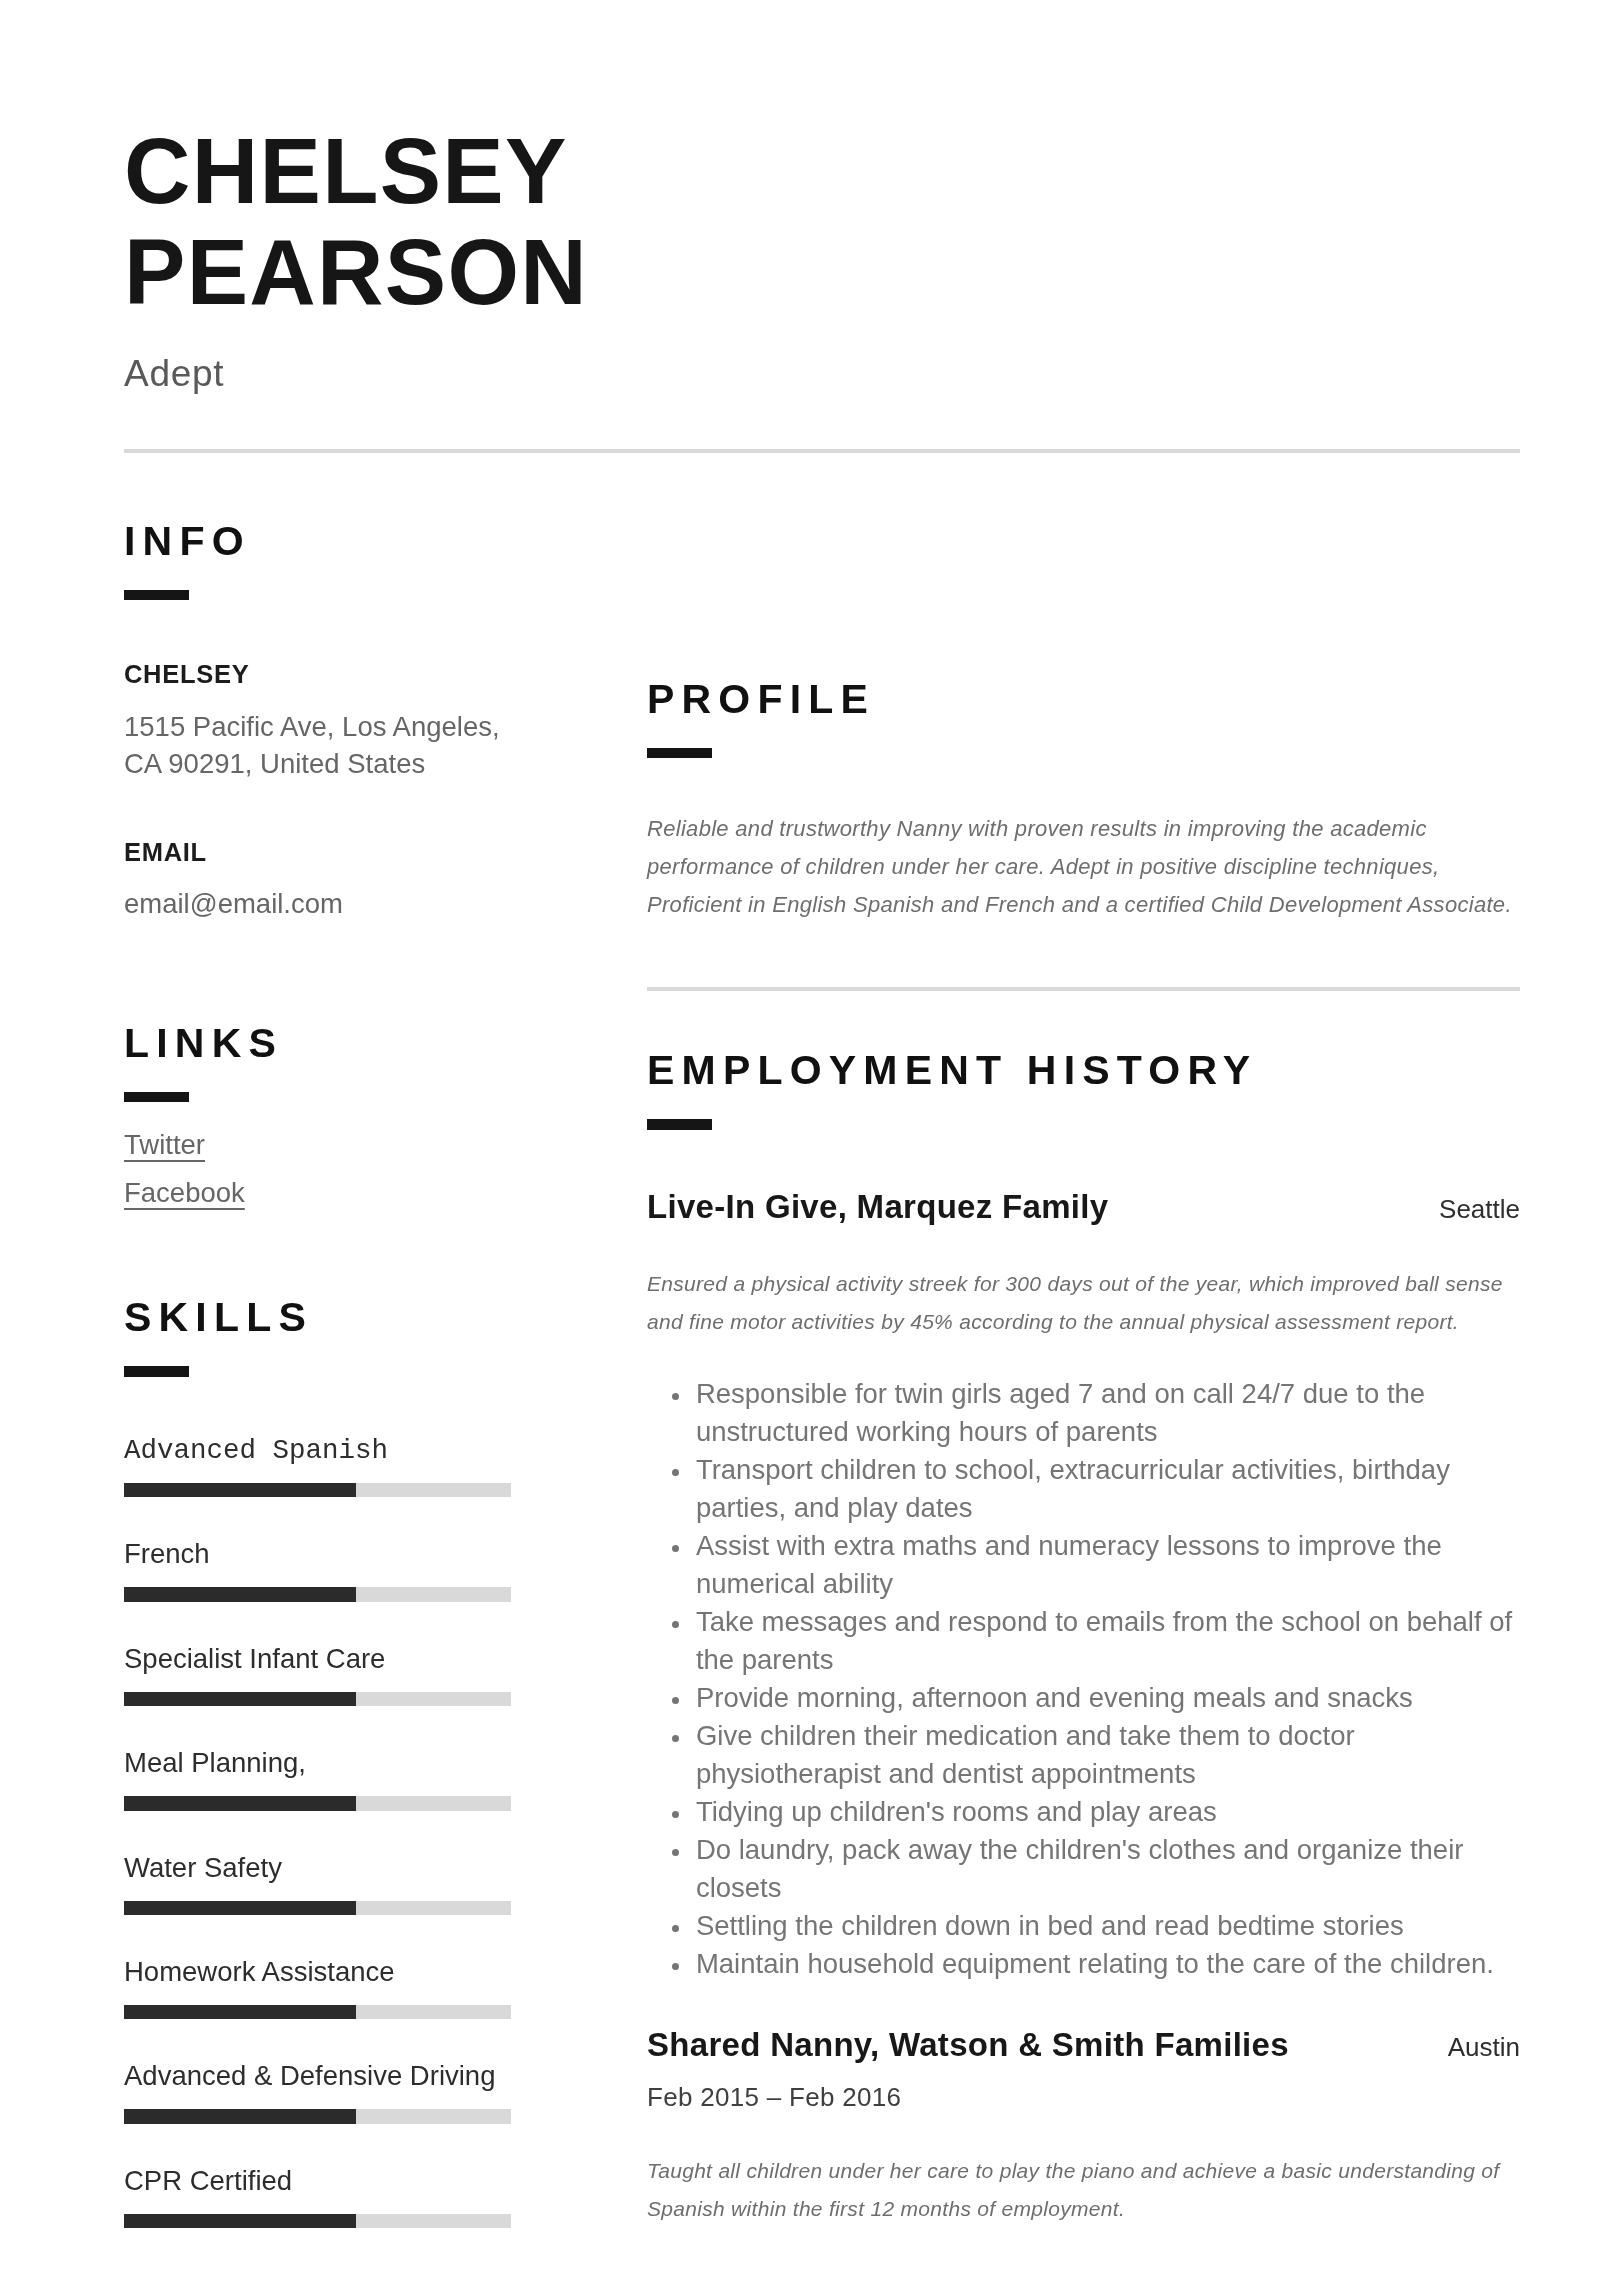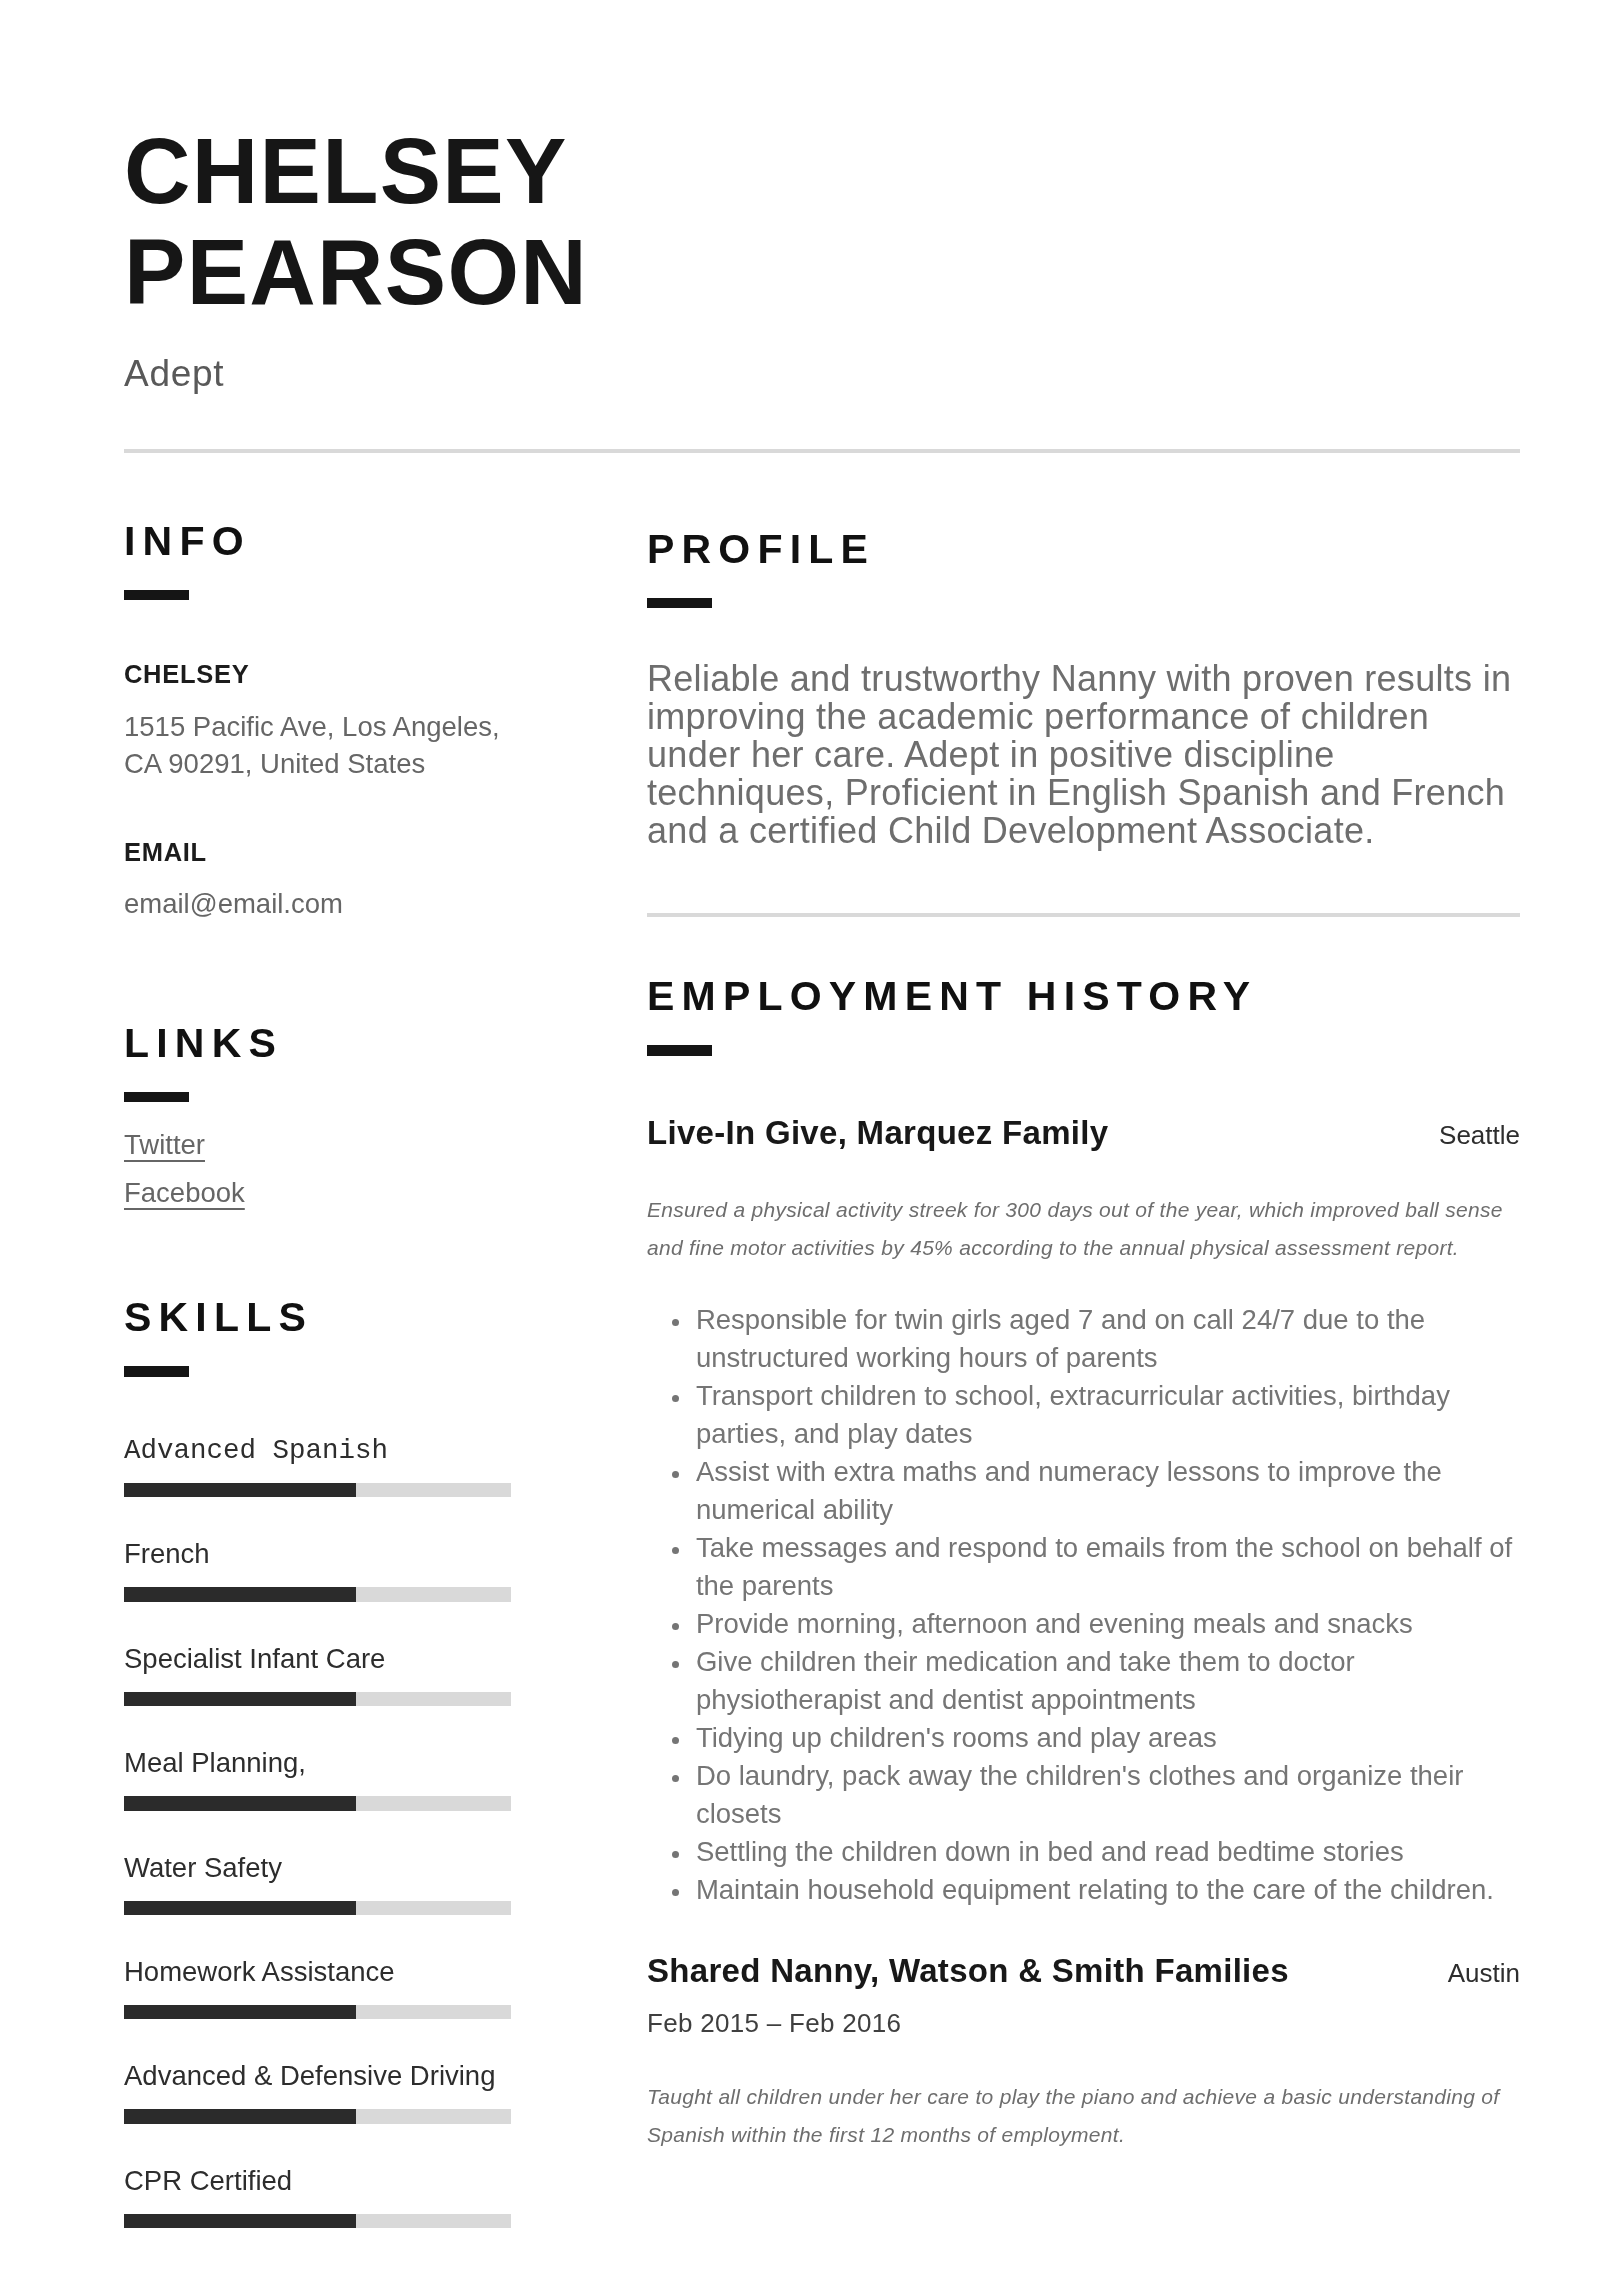--- a/index.html
+++ b/index.html
@@ -11,21 +11,21 @@
     overflow: hidden;
   }
   .page { width: 100%; height: 100%; padding: 121px 102px 0 124px; }
 
   
   .name { font-size: 92px; font-weight: 700; line-height: 101px; letter-spacing: 1.3px; color: #161616; }
   .subtitle { margin-top: 30px; font-size: 37px; color: #595959; letter-spacing: 0.7px; }
   .top-rule { margin-top: 54px; height: 3.9px; background: #d9d9d9; }
 
   
-  .columns { display: flex; align-items: flex-start; }
+  .columns { display: flex; align-items: flex-end; }
   .col-left { width: 393px; flex: none; padding-top: 65px; padding-bottom: 19.6px; }
   .vdivider { width: 2px; background: #dedede; margin-left: 65px; flex: none; }
   .col-right { flex: 1; padding-left: 63px; padding-top: 73px; padding-bottom: 19.6px; }
 
   .section-heading { font-size: 41px; font-weight: 700; letter-spacing: 7.2px; color: #111111; }
   .heading-bar { width: 65px; height: 10.5px; background: #151515; margin-top: 25px; }
 
   
   .info-label { margin-top: 60px; font-size: 25.5px; font-weight: 700; color: #1c1c1c; letter-spacing: 0.7px; }
   .info-label.second { margin-top: 56px; }
@@ -39,21 +39,21 @@
 
   
   .skills-heading { margin-top: 96px; }
   .skill-item { margin-top: 41px; }
   .skill-item.first { margin-top: 58px; font-family: Liberation Mono, monospace; }
   .skill-label { font-size: 27.5px; color: #2d2d2d; }
   .skill-track { margin-top: 17px; width: 387px; height: 14.4px; background: #d9d9d9; }
   .skill-fill { height: 100%; background: #2b2b2b; }
 
   
-  .profile-text { margin-top: 52px; font-size: 36px; line-height: 38px;
+  .profile-text { margin-top: 52px; font-size: 22px; font-style: italic; line-height: 38px;
                   color: #6e6e6e; letter-spacing: 0.3px; max-width: 872px; }
   .mid-rule { margin-top: 63px; height: 3.9px; background: #d9d9d9; }
   .employment-heading { margin-top: 56px; }
 
   .job-header { margin-top: 58px; display: flex; justify-content: space-between; align-items: baseline; }
   .job-header.second { margin-top: 43px; }
   .job-title { font-size: 33px; font-weight: 700; color: #181818; letter-spacing: 0.3px; }
   .job-location { font-size: 26px; color: #2e2e2e; }
   .job-dates { margin-top: 18.3px; font-size: 26px; color: #3f3f3f; letter-spacing: 0.3px; }
   .job-summary { margin-top: 39px; font-size: 21px; font-style: italic; line-height: 38px;

